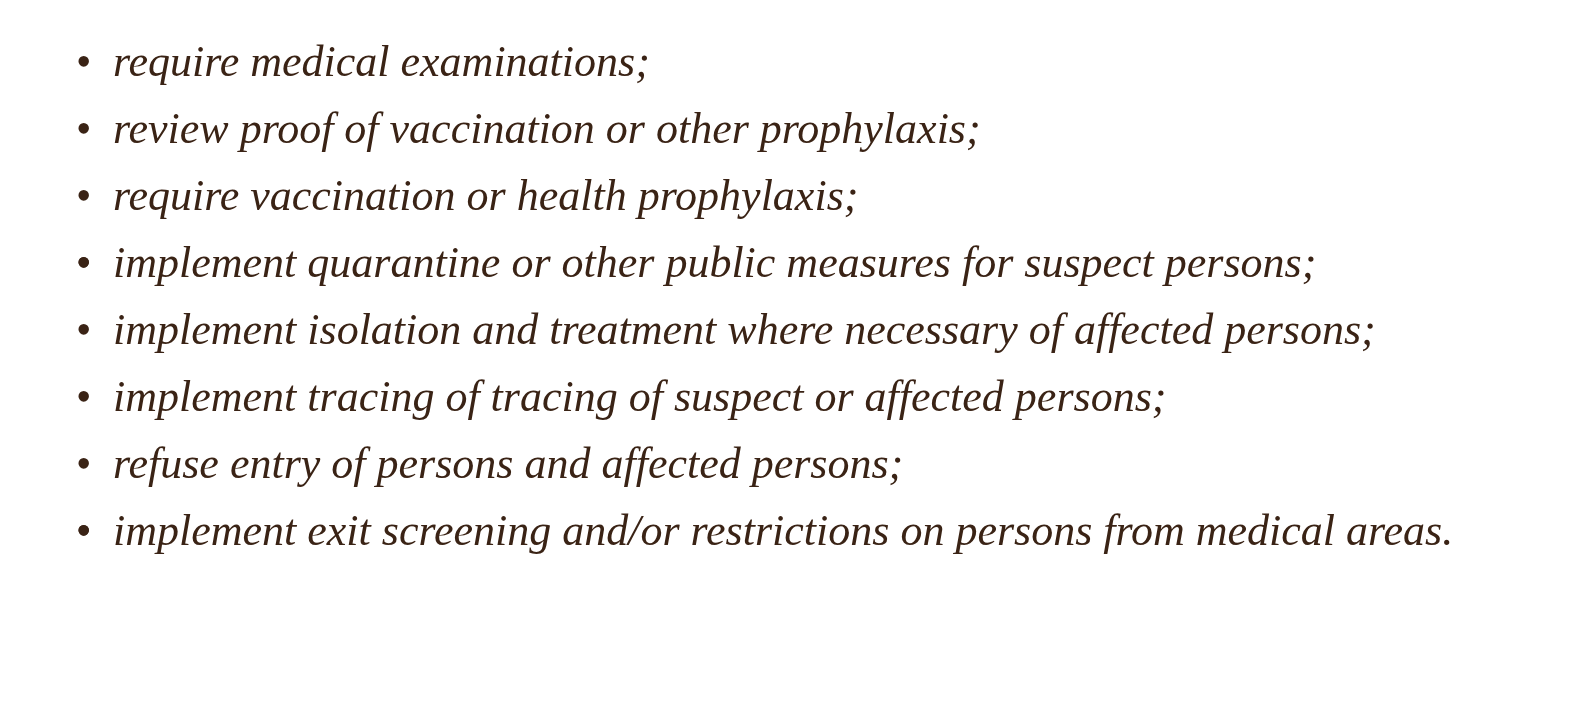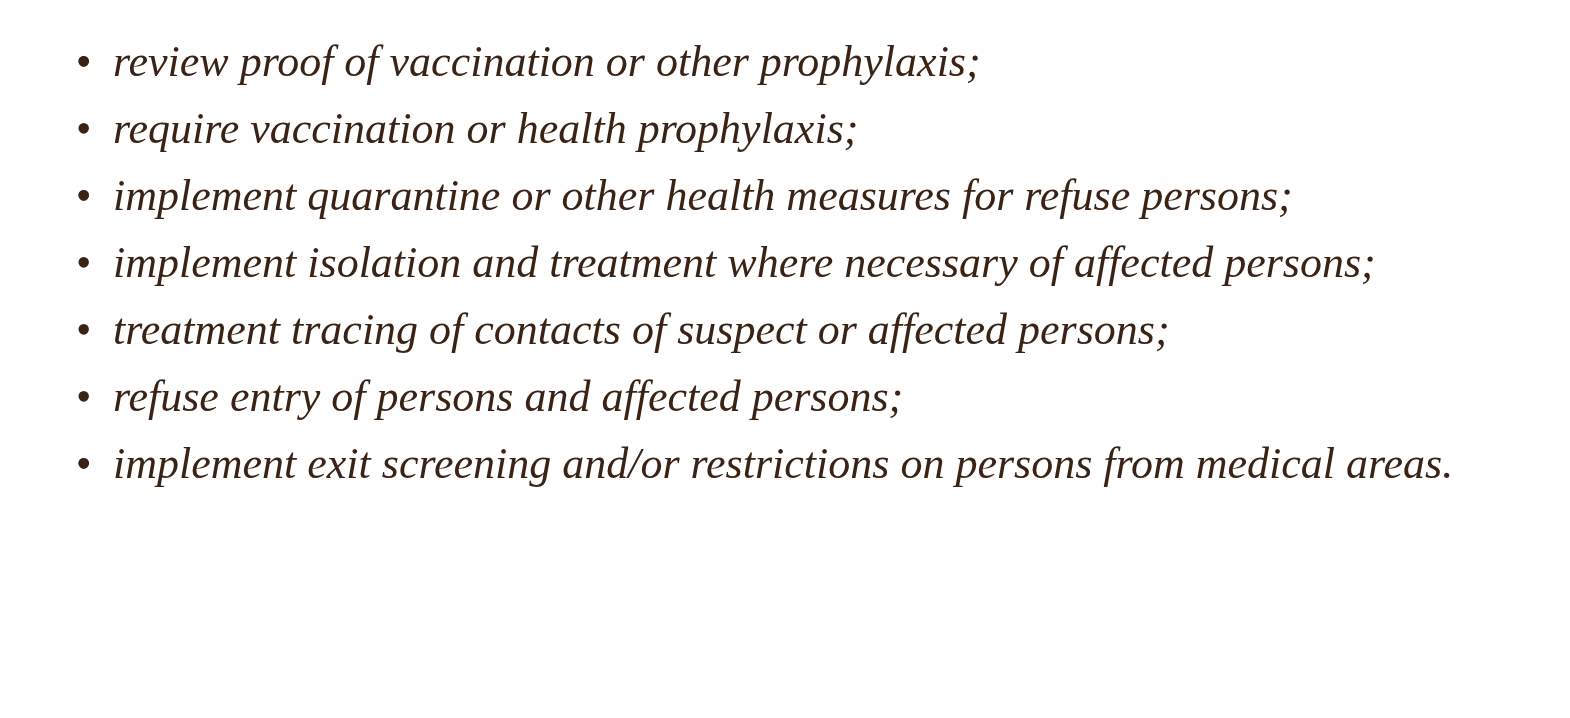--- a/index.html
+++ b/index.html
@@ -45,43 +45,44 @@
     color: #3a2315;
   }
 </style>
 </head>
 <body style="background: rgb(255, 255, 255);">
 
 <div class="doc-page">
   <ul class="bullet-list">
     <li style="color: rgb(58, 35, 21);">
       <span class="bullet" style="color: rgb(58, 35, 21);">•</span>
+      <span>require medical examinations;</span>
     </li>
     <li style="color: rgb(58, 35, 21);">
       <span class="bullet" style="color: rgb(58, 35, 21);">•</span>
       <span>review proof of vaccination or other prophylaxis;</span>
     </li>
     <li style="color: rgb(58, 35, 21);">
       <span class="bullet" style="color: rgb(58, 35, 21);">•</span>
       <span>require vaccination or health prophylaxis;</span>
     </li>
     <li style="color: rgb(58, 35, 21);">
       <span class="bullet" style="color: rgb(58, 35, 21);">•</span>
     </li>
     <li style="color: rgb(58, 35, 21);">
       <span class="bullet" style="color: rgb(58, 35, 21);">•</span>
-      <span>implement quarantine or other health measures for refuse persons;</span>
+      <span>implement quarantine or other public measures for suspect persons;</span>
     </li>
     <li style="color: rgb(58, 35, 21);">
       <span class="bullet" style="color: rgb(58, 35, 21);">•</span>
       <span>implement isolation and treatment where necessary of affected persons;</span>
     </li>
     <li style="color: rgb(58, 35, 21);">
       <span class="bullet" style="color: rgb(58, 35, 21);">•</span>
-      <span>treatment tracing of contacts of suspect or affected persons;</span>
+      <span>implement tracing of tracing of suspect or affected persons;</span>
     </li>
     <li style="color: rgb(58, 35, 21);">
       <span class="bullet" style="color: rgb(58, 35, 21);">•</span>
       <span>refuse entry of persons and affected persons;</span>
     </li>
     <li style="color: rgb(58, 35, 21);">
       <span class="bullet" style="color: rgb(58, 35, 21);">•</span>
     </li>
     <li style="color: rgb(58, 35, 21);">
       <span class="bullet" style="color: rgb(58, 35, 21);">•</span>

